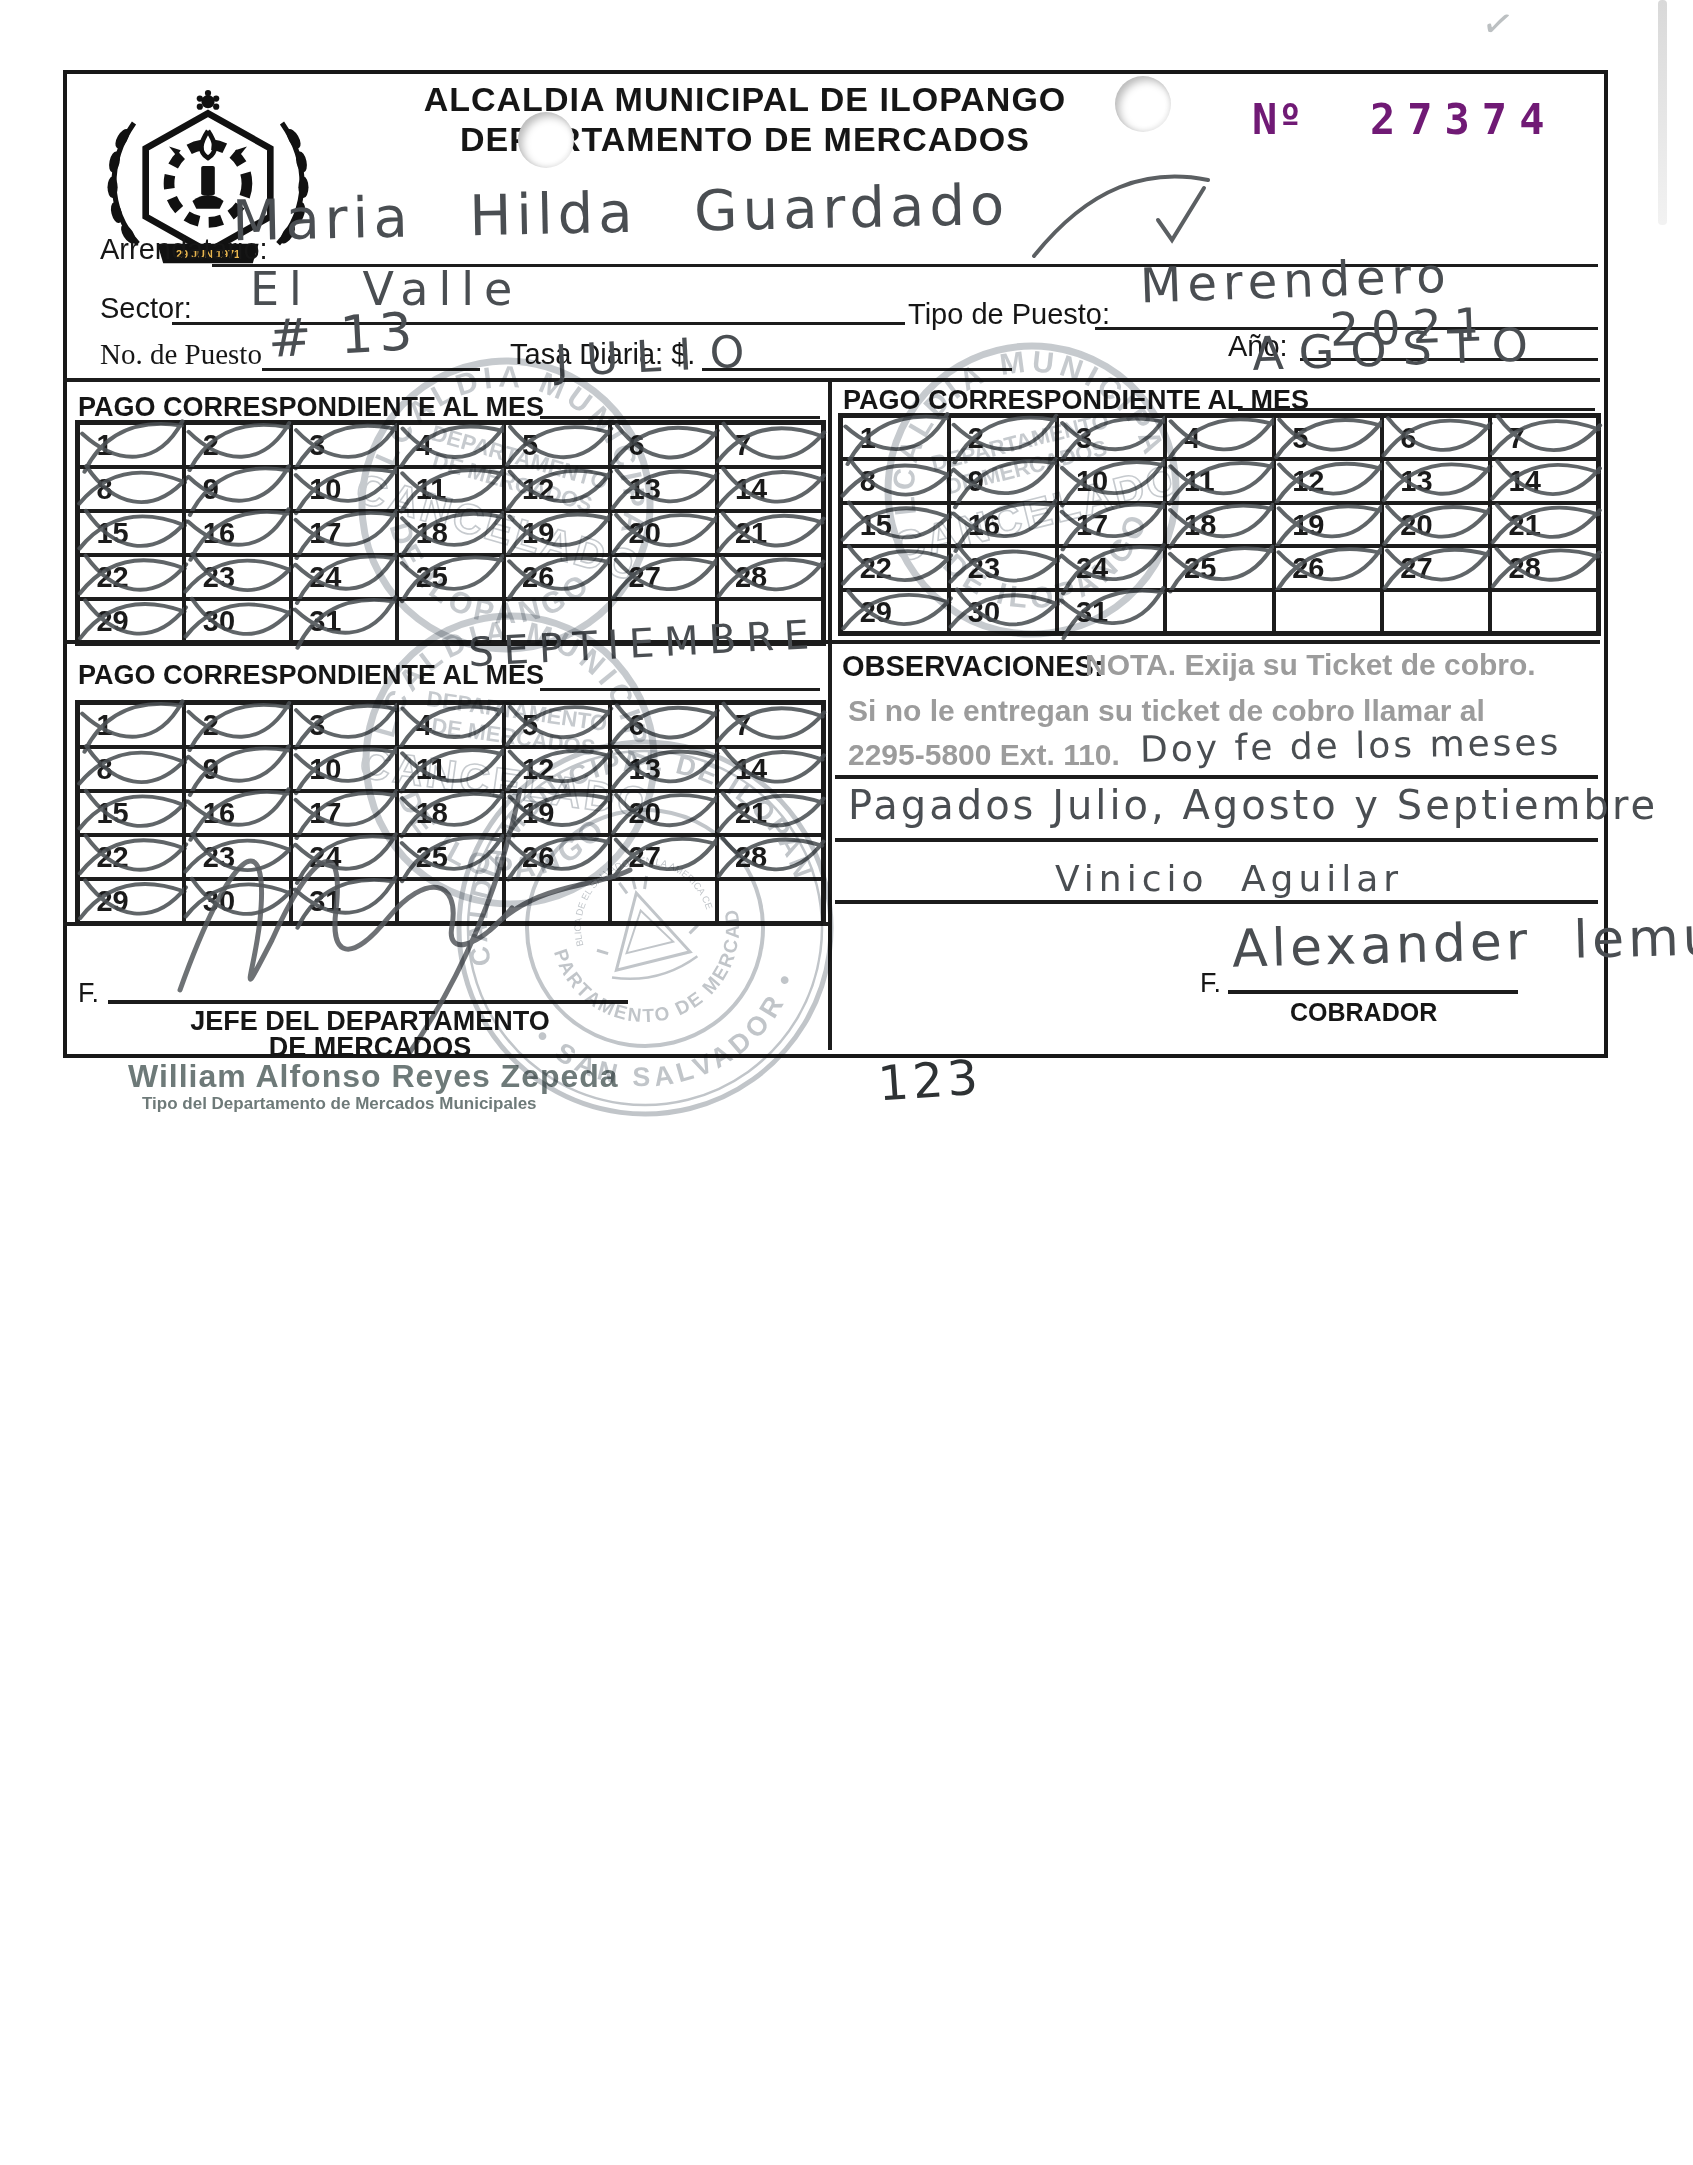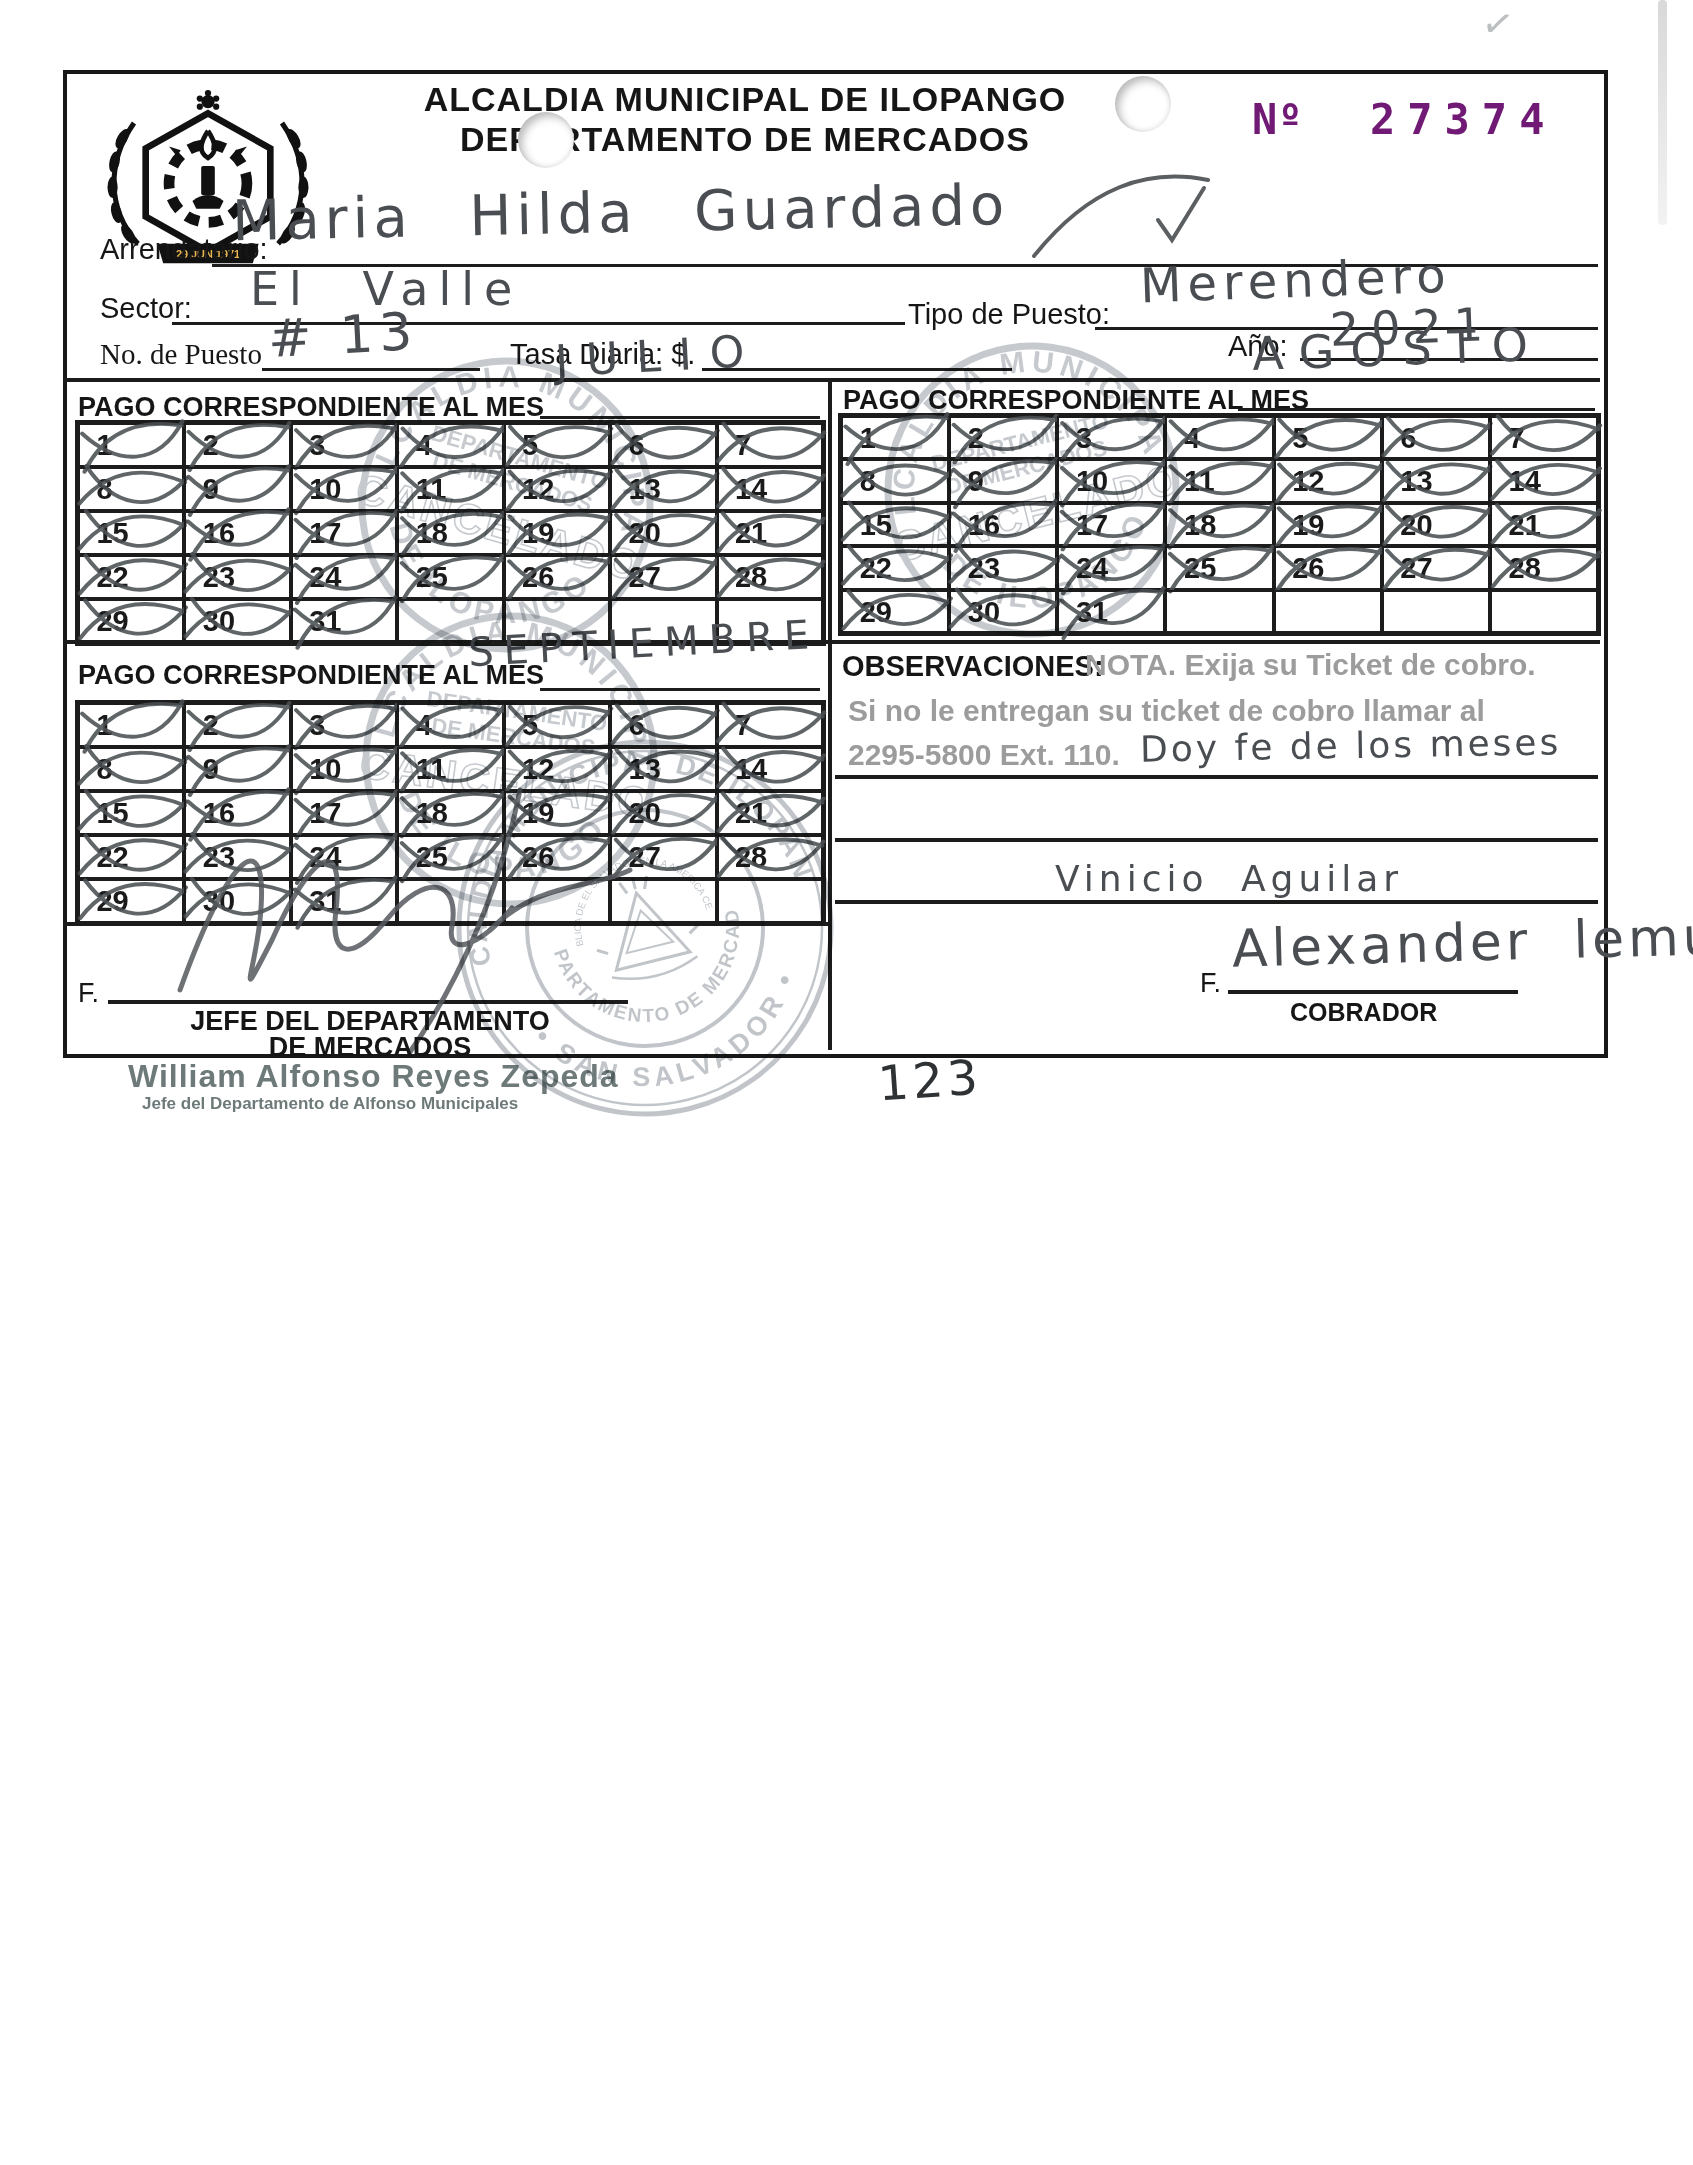--- a/index.html
+++ b/index.html
@@ -796,41 +796,42 @@
       <div class="cell"></div>
       <div class="cell"></div>
     </div>
 
   <div class="lbl" style="left:842px;top:650px;font-size:29px;">OBSERVACIONES:</div>
   <div class="gray-note" style="left:848px;top:694px;font-size:30px;">Si no le entregan su ticket de cobro llamar al</div>
   <div class="gray-note" style="left:1085px;top:648px;font-size:30px;">NOTA. Exija su Ticket de cobro.</div>
   <div class="gray-note" style="left:848px;top:738px;font-size:30px;">2295-5800 Ext. 110.</div>
   <div class="hand" style="left:1140px;top:725px;font-size:36px;letter-spacing:3px;transform:rotate(-1deg);">Doy fe de los meses</div>
   <div class="rule" style="left:835px;top:775px;width:763px;height:4px;"></div>
+  <div class="hand" style="left:848px;top:782px;font-size:40px;letter-spacing:3px;">Pagados Julio, Agosto y Septiembre</div>
   <div class="rule" style="left:835px;top:838px;width:763px;height:4px;"></div>
   <div class="rule" style="left:835px;top:900px;width:763px;height:4px;"></div>
   <div class="hand" style="left:1055px;top:858px;font-size:36px;letter-spacing:5px;word-spacing:16px;">Vinicio Aguilar</div>
 
   <div class="lbl" style="left:1200px;top:968px;font-size:27px;font-weight:normal;">F.</div>
   <div class="hand" style="left:1232px;top:912px;font-size:52px;letter-spacing:4px;word-spacing:22px;transform:rotate(-1.5deg);">Alexander lemus</div>
   <div class="rule" style="left:1228px;top:990px;width:290px;height:4px;"></div>
   <div class="lbl" style="left:1290px;top:998px;font-size:25px;">COBRADOR</div>
 
   <div class="lbl" style="left:78px;top:978px;font-size:27px;font-weight:normal;">F.</div>
   <div class="rule" style="left:108px;top:1000px;width:520px;height:4px;"></div>
   <svg class="sig-svg" style="left:160px;top:760px;width:560px;height:250px;">
     <path d="M20,230 C70,90 110,60 100,160 C94,215 76,250 112,180 C150,95 185,70 176,150 C170,196 190,205 228,158 C266,112 300,120 292,166 C286,196 316,190 352,148"></path>
     <path d="M360,30 C340,130 300,220 250,292"></path>
     <path d="M330,170 C380,120 430,130 470,110"></path>
   </svg>
   <div class="lbl" style="left:150px;top:1006px;width:440px;text-align:center;font-size:27px;">JEFE DEL DEPARTAMENTO</div>
   <div class="lbl" style="left:150px;top:1032px;width:440px;text-align:center;font-size:27px;">DE MERCADOS</div>
 
   <div class="lbl" style="left:128px;top:1058px;font-size:32px;color:#6e7a79;letter-spacing:1px;">William Alfonso Reyes Zepeda</div>
-  <div class="lbl" style="left:142px;top:1094px;font-size:17px;color:#6e7a79;font-weight:bold;">Jefe del Departamento de Alfonso Municipales</div>
+  <div class="lbl" style="left:142px;top:1094px;font-size:17px;color:#6e7a79;font-weight:bold;">Tipo del Departamento de Mercados Municipales</div>
   <div class="hand" style="left:878px;top:1052px;font-size:48px;letter-spacing:4px;transform:rotate(-4deg);color:#2e3234;">123</div>
 
   <div class="punch" style="left:518px;top:112px;"></div>
   <div class="punch" style="left:1115px;top:76px;"></div>
 
   <svg width="0" height="0" style="position:absolute;">
     <defs>
       <path id="arcTop" d="M -118,0 A 118,118 0 0 1 118,0"></path>
       <path id="arcBot" d="M -118,0 A 118,118 0 0 0 118,0"></path>
       <path id="sealTop" d="M -158,0 A 158,158 0 0 1 158,0"></path>

